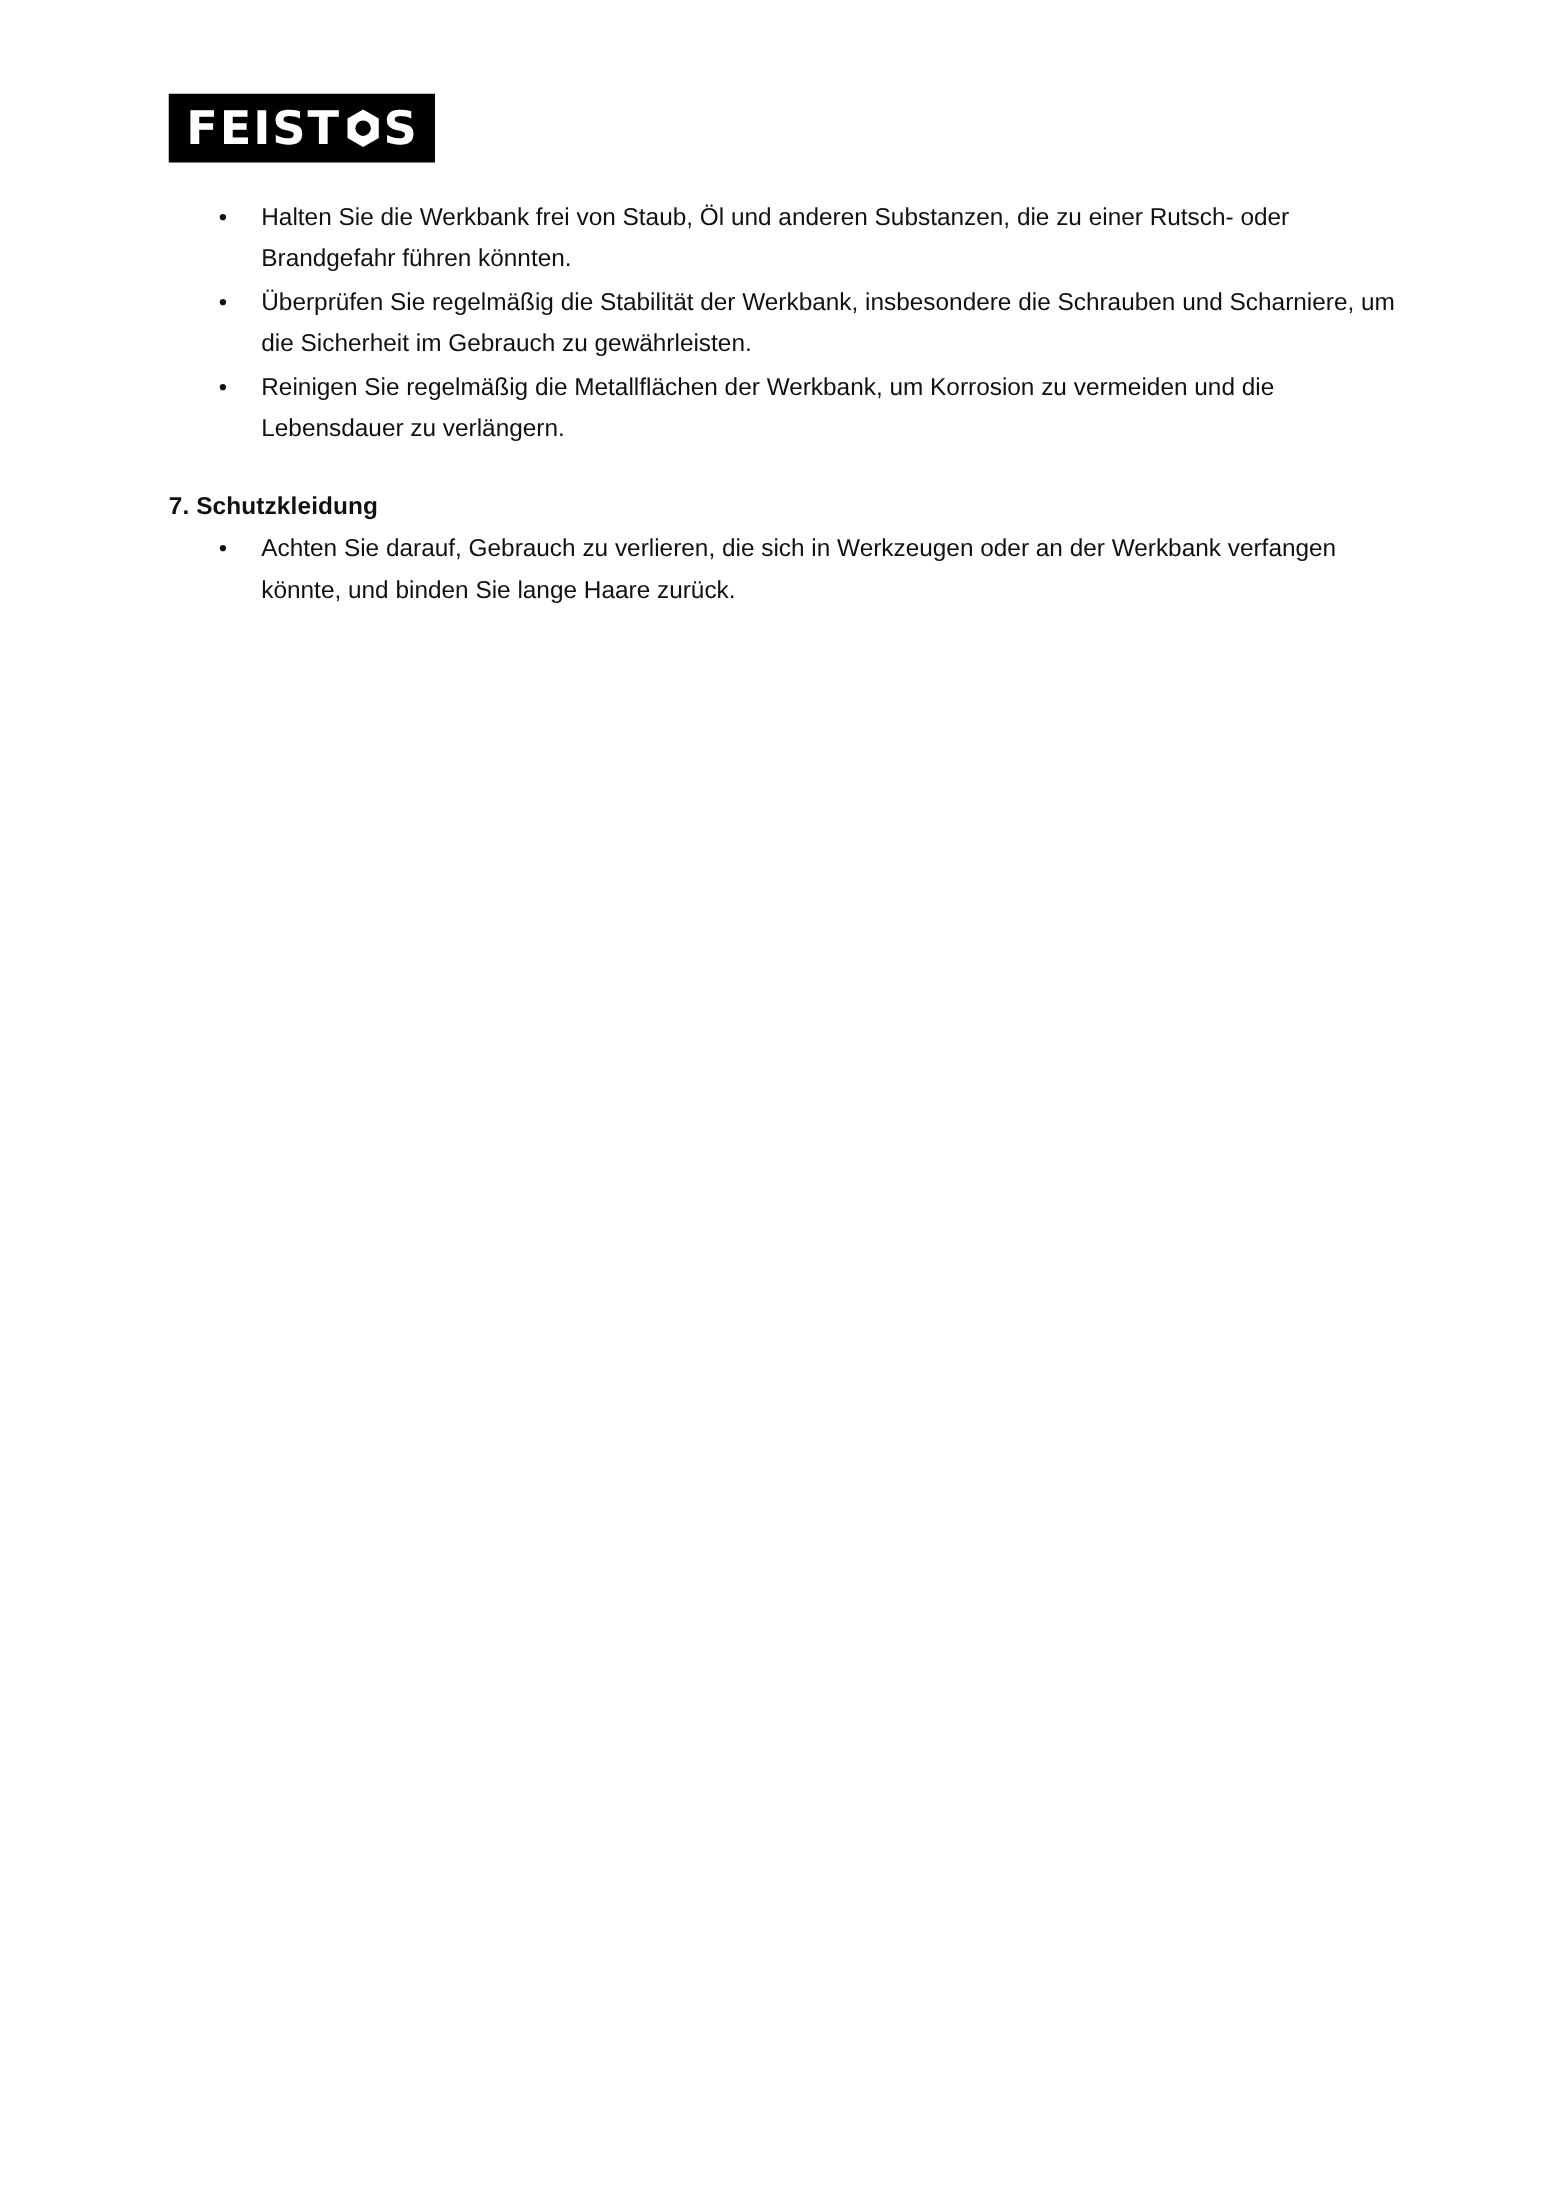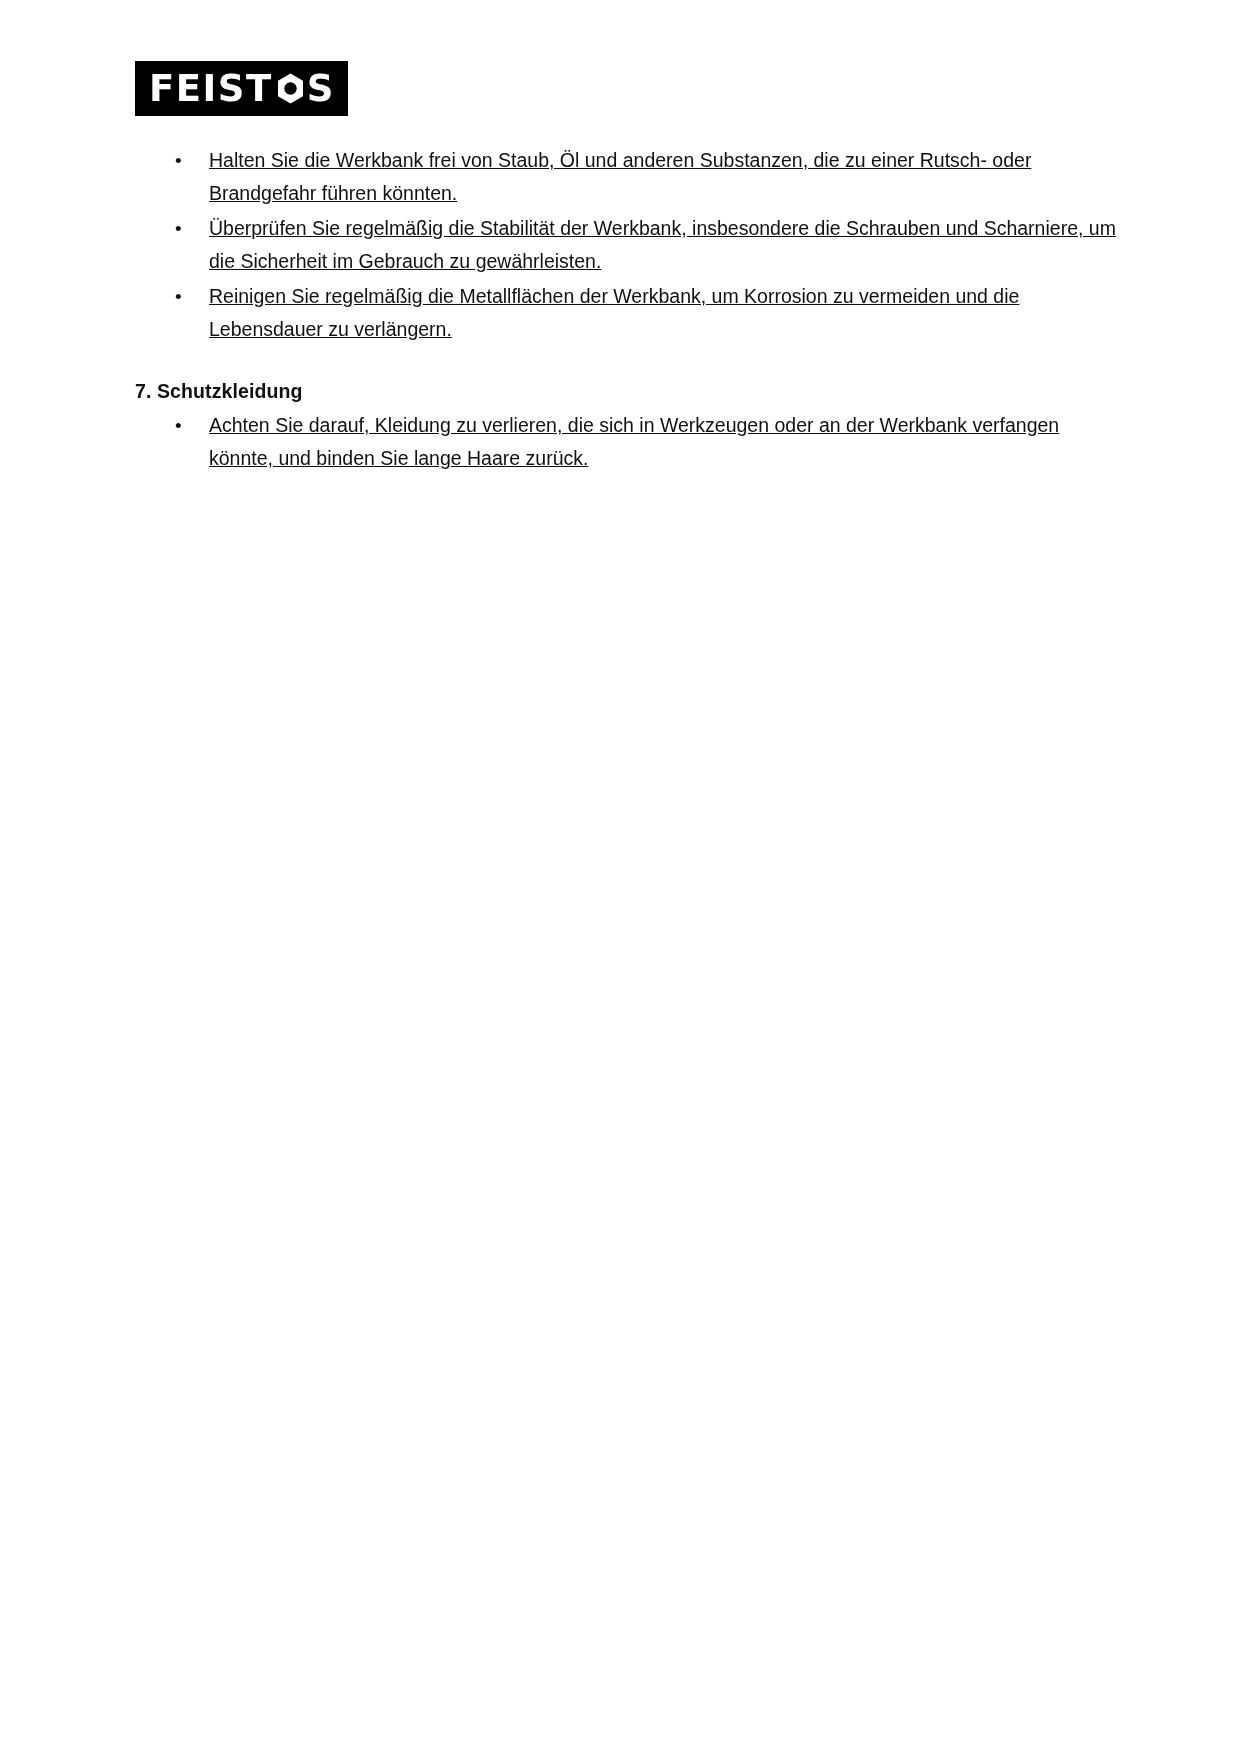--- a/index.html
+++ b/index.html
@@ -13,21 +13,21 @@
     font-family: "Liberation Sans", sans-serif;
     color: #111111;
     position: relative;
     overflow: hidden;
   }
   .page {
     position: relative;
     width: 1240px;
     height: 1754px;
     box-sizing: border-box;
-    padding: 56px 120px 0 135px;
+    padding: 70px 120px 0 135px;
   }
 
   
   .logo-block {
     margin-top: 5px;
     margin-bottom: 28px;
   }
   .logo {
     display: inline-block;
     background: #000000;
@@ -61,21 +61,20 @@
     letter-spacing: 0.1px;
     color: #111111;
   }
   .section + .section {
     margin-top: 34px;
   }
   ul.bullets {
     list-style: none;
     margin: 0;
     padding: 0;
-    text-decoration: underline;
   }
   ul.bullets li {
     position: relative;
     font-size: 19.5px;
     line-height: 33px;
     padding-left: 74px;
     margin-bottom: 2px;
     color: #111111;
   }
   ul.bullets li::before {
@@ -106,17 +105,17 @@
     <ul class="bullets">
       <li>Halten Sie die Werkbank frei von Staub, Öl und anderen Substanzen, die zu einer Rutsch- oder Brandgefahr führen könnten.</li>
       <li>Überprüfen Sie regelmäßig die Stabilität der Werkbank, insbesondere die Schrauben und Scharniere, um die Sicherheit im Gebrauch zu gewährleisten.</li>
       <li>Reinigen Sie regelmäßig die Metallflächen der Werkbank, um Korrosion zu vermeiden und die Lebensdauer zu verlängern.</li>
     </ul>
   </div>
 
   <div class="section">
     <h2 class="section-title">7. Schutzkleidung</h2>
     <ul class="bullets">
-      <li>Achten Sie darauf, Kleidung zu verlieren, die sich in Werkzeugen oder an der Werkbank verfangen könnte, und binden Sie lange Haare zurück.</li>
+      <li>Achten Sie darauf, Gebrauch zu verlieren, die sich in Werkzeugen oder an der Werkbank verfangen könnte, und binden Sie lange Haare zurück.</li>
     </ul>
   </div>
 
 </div>
 
 </body></html>

